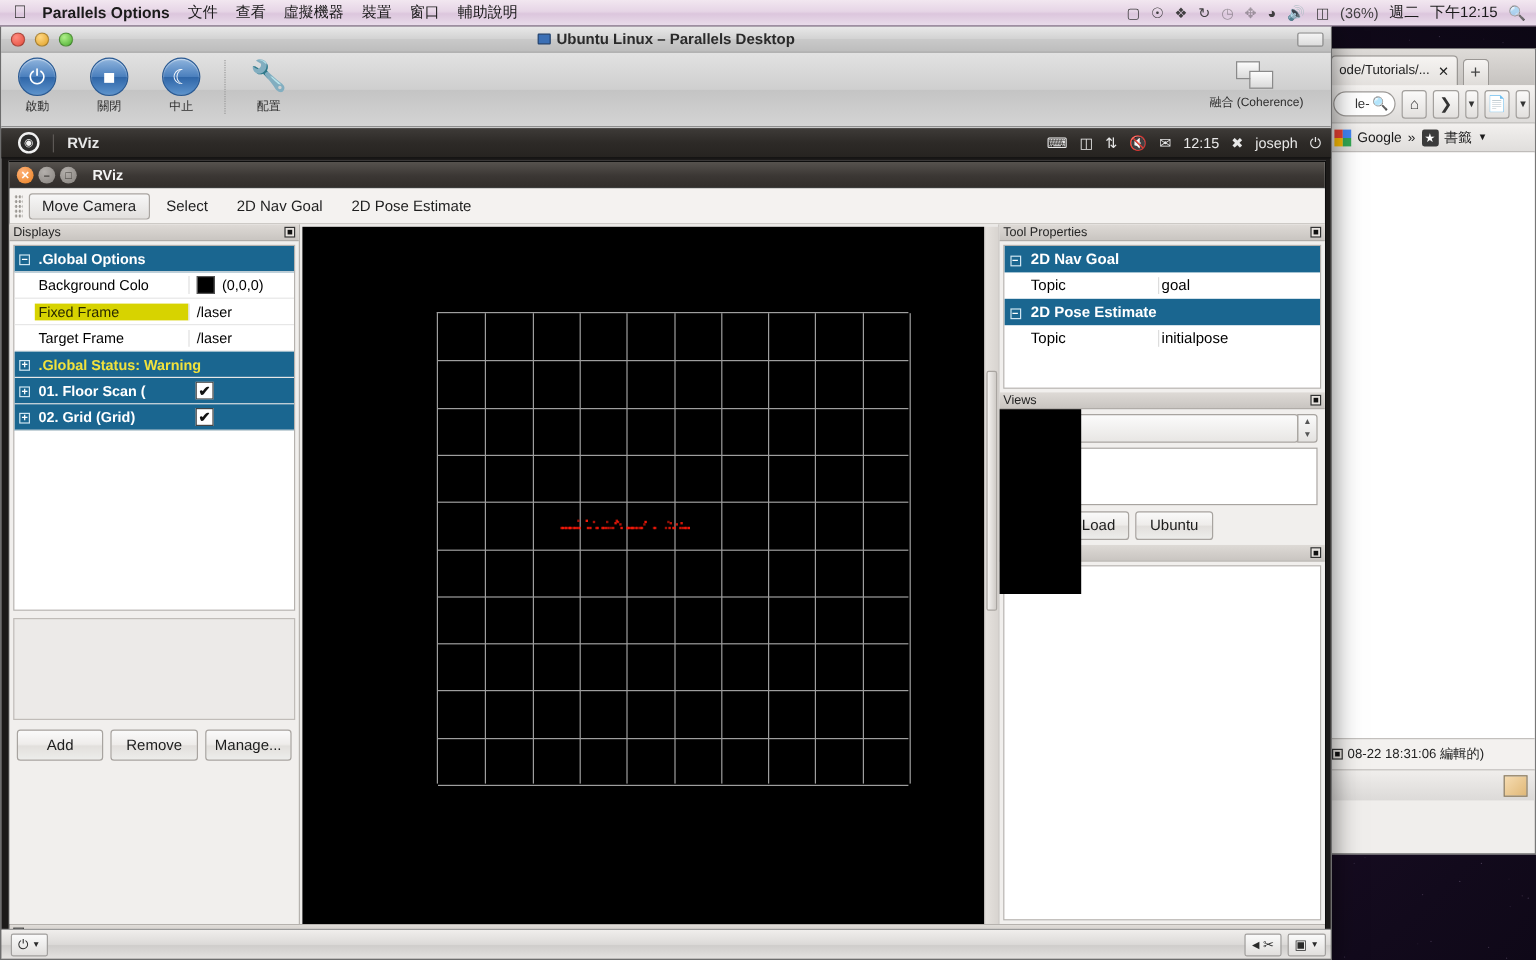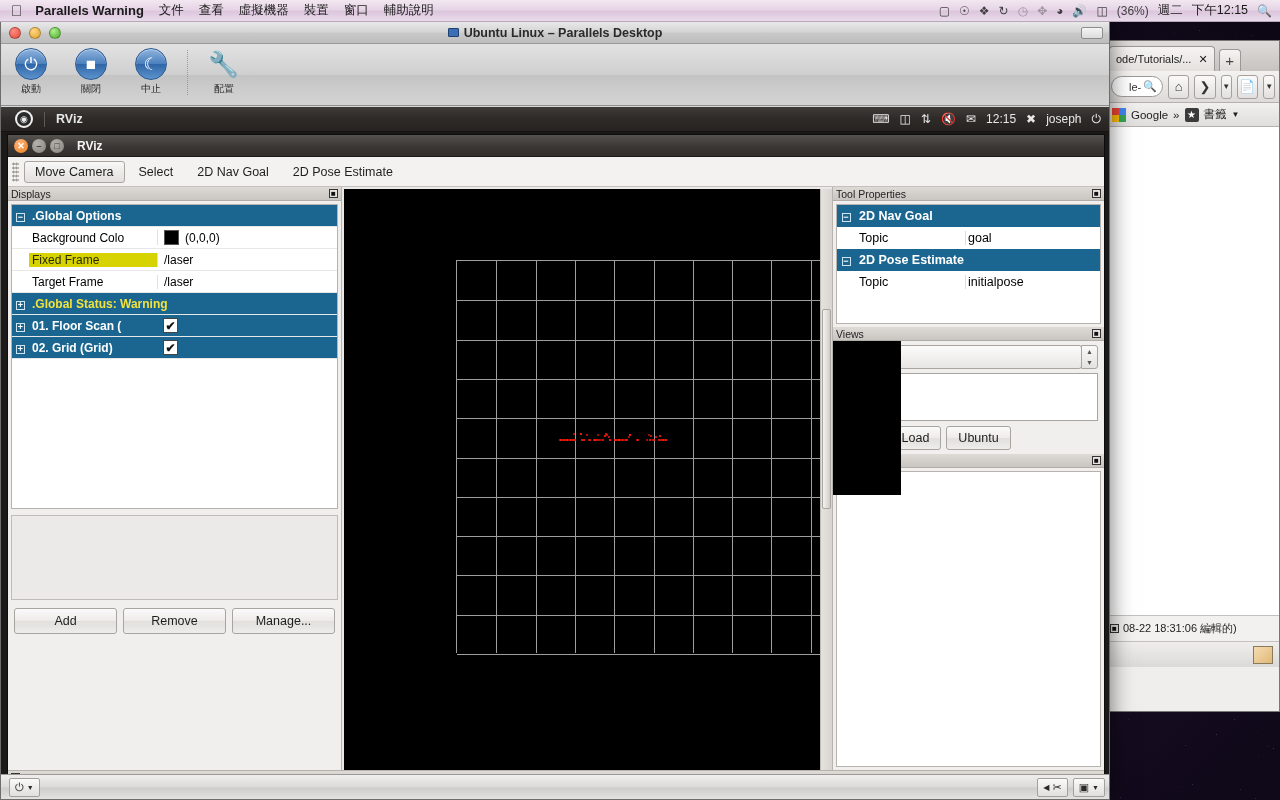--- a/index.html
+++ b/index.html
@@ -146,21 +146,21 @@
   
   .panel { background: #f1efed; display: flex; flex-direction: column; }
   .panel-hdr {
     height: 14px; background: linear-gradient(180deg,#dedad6,#c9c5c1);
     border-bottom: 1px solid #b0aca8;
     display: flex; align-items: center; font-size: 10.5px; color: #242424; padding: 0 3px;
   }
   .panel-hdr .ttl { flex: 1; }
   .xbox { width: 9px; height: 9px; border: 1px solid #333; font-size: 8px; line-height: 7px; text-align: center; color: #111; background: #e7e3df; }
 
-  .displays { width: 334px; border-right: 1px solid #b6b2ae; }
+  .displays { width: 242px; border-right: 1px solid #b6b2ae; }
   .dtree { background: #ffffff; border: 1px solid #b6b2ae; margin: 3px 3px 0 3px; height: 305px; overflow: hidden; font-size: 12px; }
   .drow { display: flex; align-items: center; height: 22px; border-bottom: 1px solid #e7e7e7; }
   .drow .exp { width: 17px; text-align: center; color: #222; font-size: 11px; }
   .expbox { display: inline-block; width: 9px; height: 9px; border: 1px solid #555; line-height: 7px; font-size: 9px; text-align: center; background: #fff; color: #222; }
   .drow .nm { flex: 0 0 128px; padding-left: 3px; overflow: hidden; white-space: nowrap; }
   .drow .vl { flex: 1; padding-left: 6px; border-left: 1px solid #e0e0e0; overflow: hidden; white-space: nowrap; display:flex; align-items:center; gap:6px;}
   .drow.cat { background: #1a6690; color: #ffffff; font-weight: bold; }
   .drow.cat .exp { color: #fff; }
   .drow.cat .expbox { background: #1a6690; border-color: #cfe6f2; color: #fff; }
   .drow.cat .vl { border-left: none; }
@@ -430,21 +430,21 @@
       <div class="star" style="left: 1150.65px; top: 605.839px; opacity: 0.63;"></div>
       <div class="star" style="left: 1206.7px; top: 517.557px; opacity: 0.57;"></div>
       <div class="star" style="left: 1147.13px; top: 708.365px; opacity: 0.45;"></div>
       <div class="star" style="left: 1173.83px; top: 0.560856px; opacity: 0.3;"></div>
       <div class="star" style="left: 1191.51px; top: 291.67px; opacity: 0.52;"></div>
       <div class="star" style="left: 1270.29px; top: 241.572px; opacity: 0.19;"></div>
     </div>
 
   <div class="macbar">
     <span class="apple"></span>
-    <span class="appname">Parallels Warning</span>
+    <span class="appname">Parallels Options</span>
     <span class="mi">文件</span>
     <span class="mi">查看</span>
     <span class="mi">虛擬機器</span>
     <span class="mi">裝置</span>
     <span class="mi">窗口</span>
     <span class="mi">輔助說明</span>
     <span class="right">
       <span class="si">▢</span>
       <span class="si">☉</span>
       <span class="si">❖</span>
@@ -532,20 +532,27 @@
       <div class="tbtn">
         <div class="gl">☾</div>
         <div class="lbl">中止</div>
       </div>
       <div class="tsep"></div>
       <div class="tbtn wrench">
         <div class="gl">🔧</div>
         <div class="lbl">配置</div>
       </div>
       <div class="tright">
+        <div class="tbtn wide">
+          <div class="shape2">
+              <i class="a"></i>
+              <i class="b"></i>
+            </div>
+          <div class="lbl">融合 (Coherence)</div>
+        </div>
       </div>
     </div>
 
     <div class="guest">
 
       <div class="ubar">
         <div class="logo">◉</div>
         <div class="sep"></div>
         <div class="wtitle">RViz</div>
         <div class="uright">

